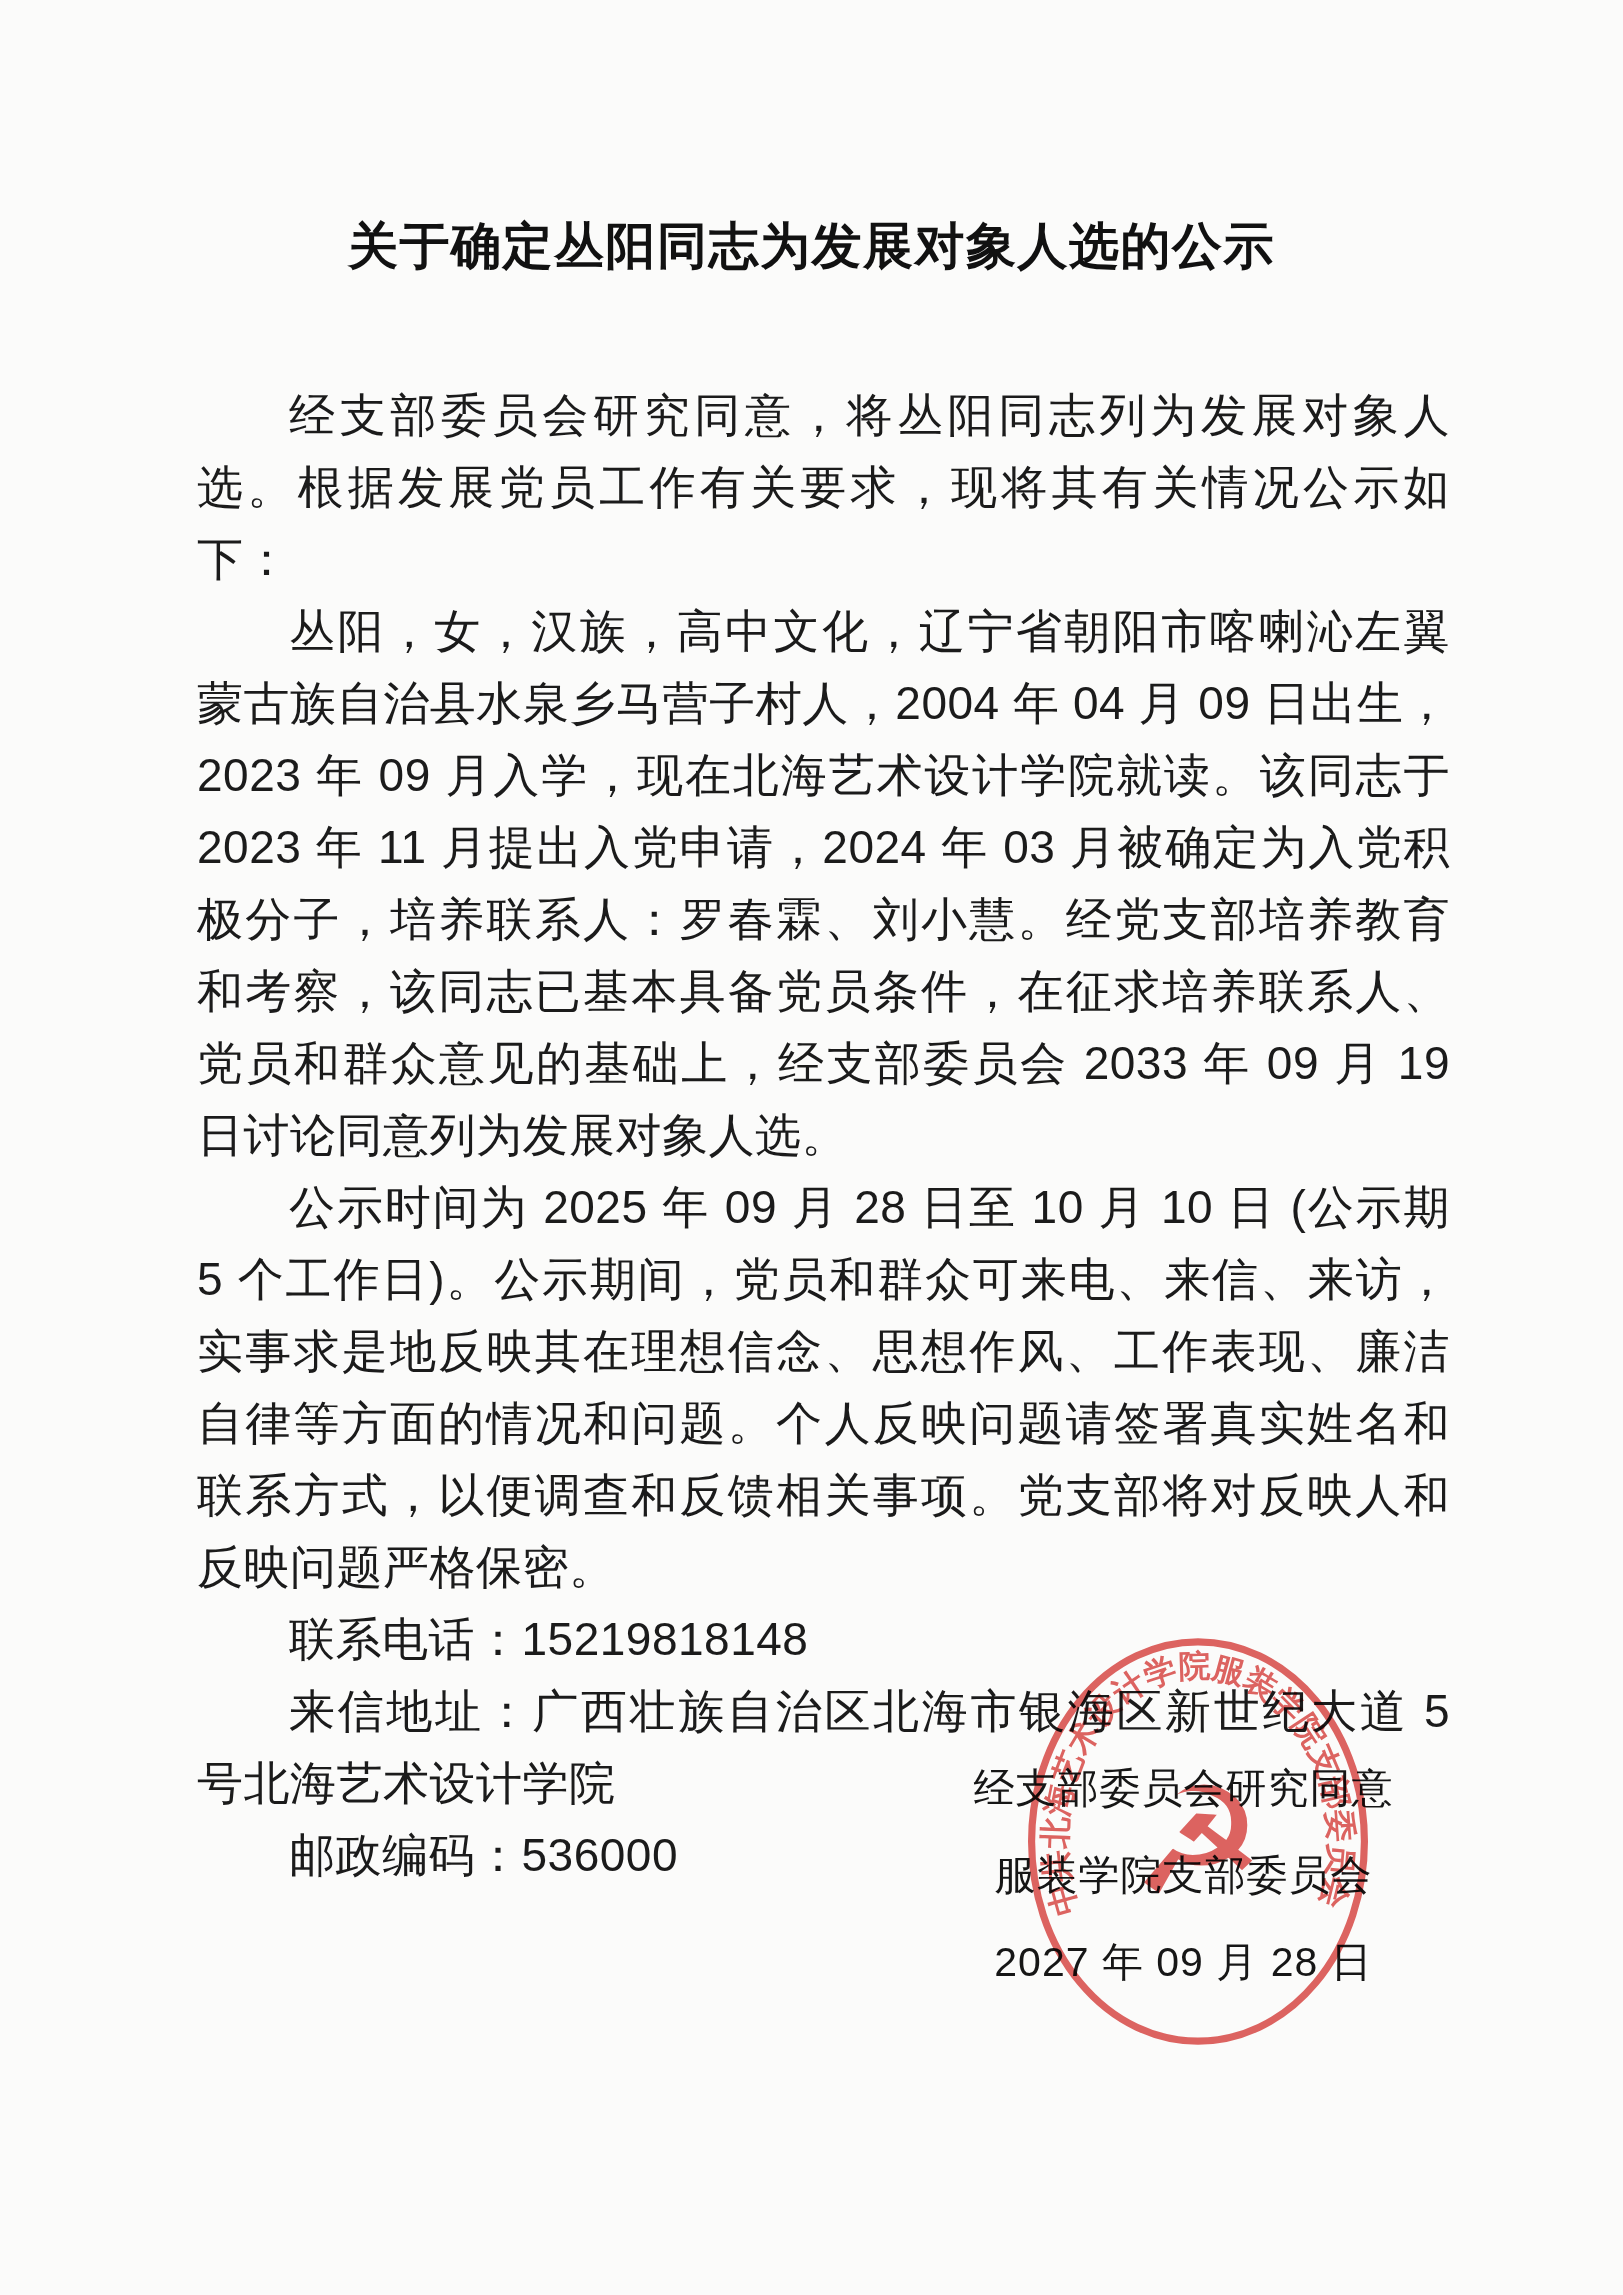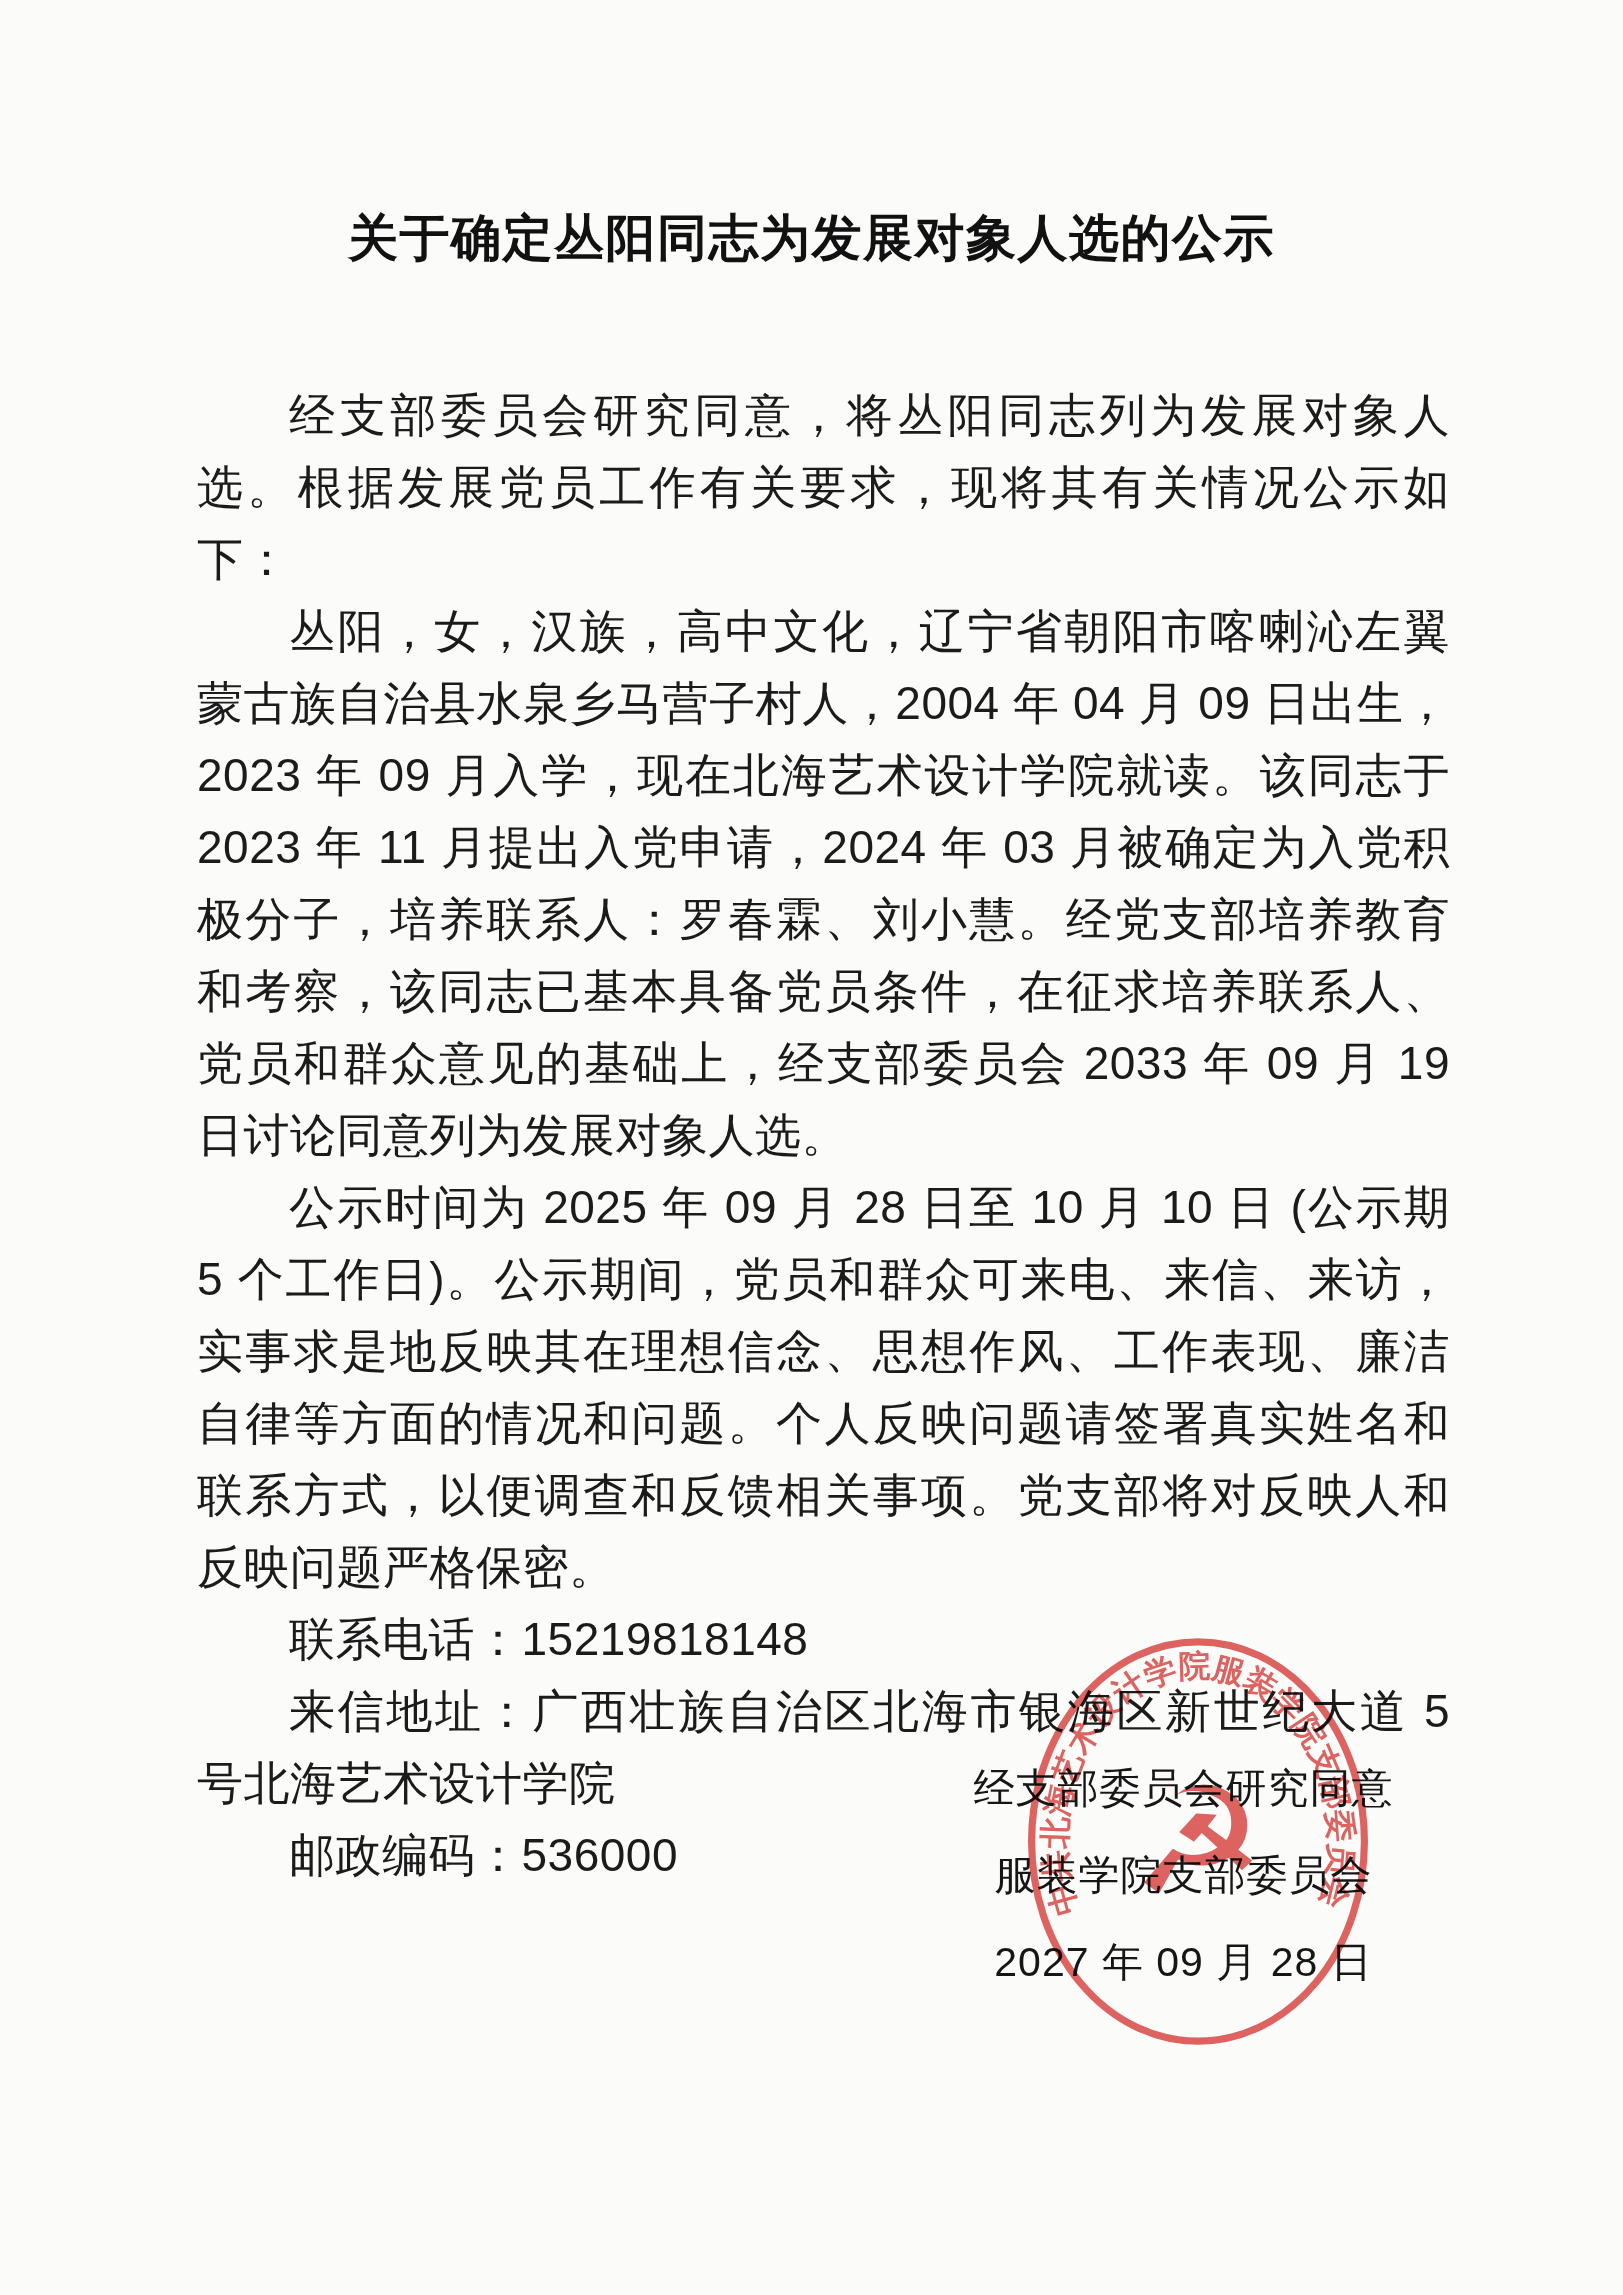--- a/index.html
+++ b/index.html
@@ -11,21 +11,21 @@
     position: relative;
     width: 1623px;
     height: 2295px;
     background: #fbfbfa;
     overflow: hidden;
     font-family: "Liberation Sans", "DejaVu Sans", sans-serif;
     color: #1b1b1b;
   }
   .title {
     position: absolute;
-    top: 201px;
+    top: 209px;
     left: 185px;
     width: 1253px;
     margin: 0;
     text-align: center;
     font-size: 50px;
     font-weight: 700;
     letter-spacing: 1.5px;
     color: #111111;
     line-height: 1.5;
   }

